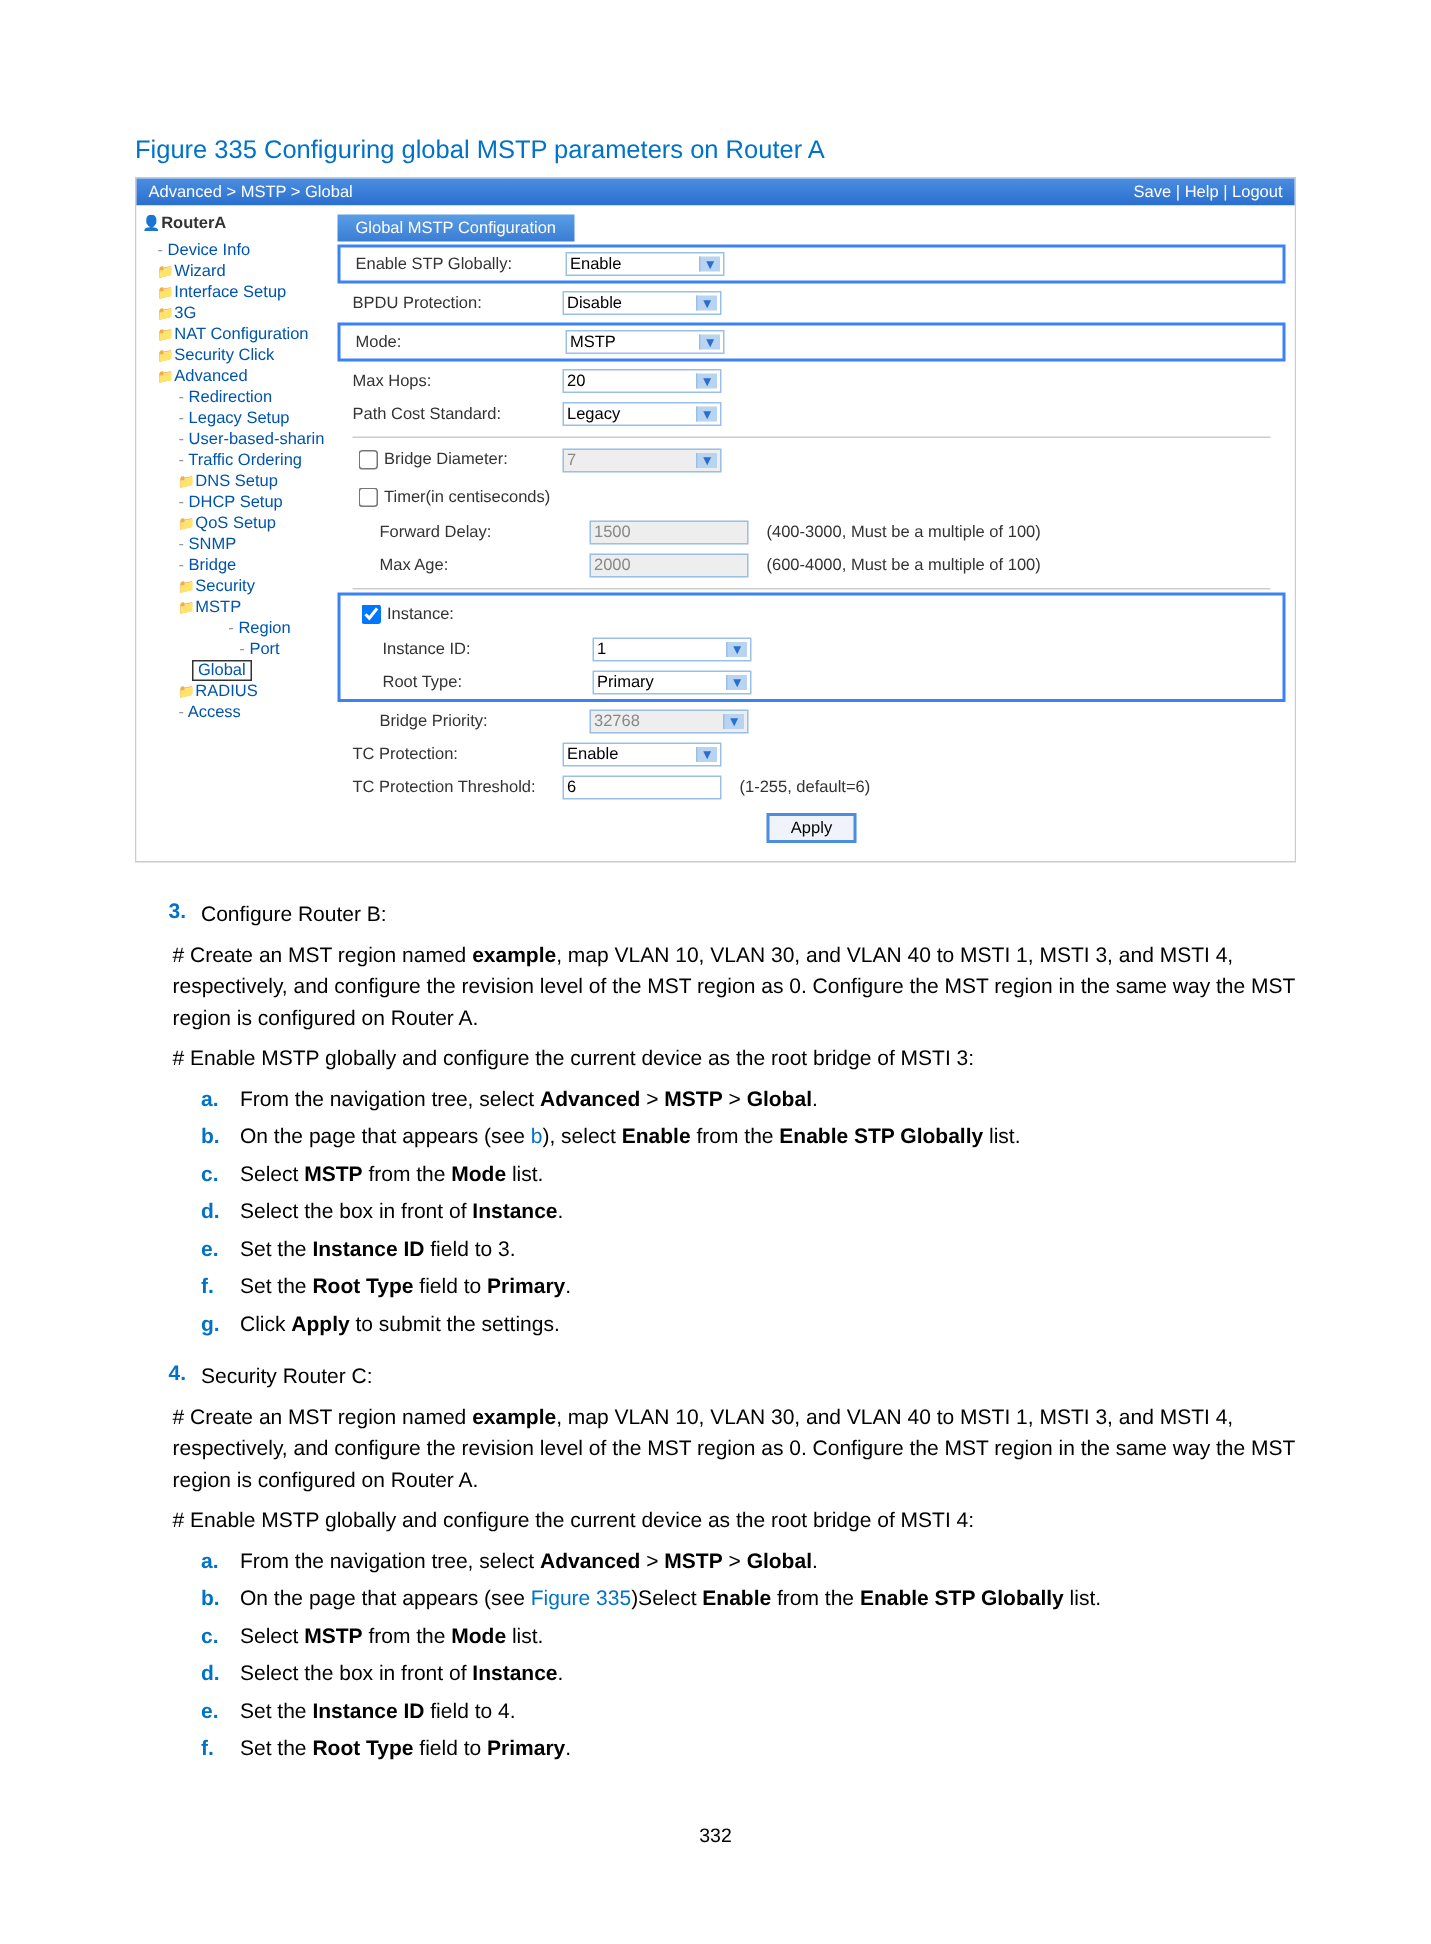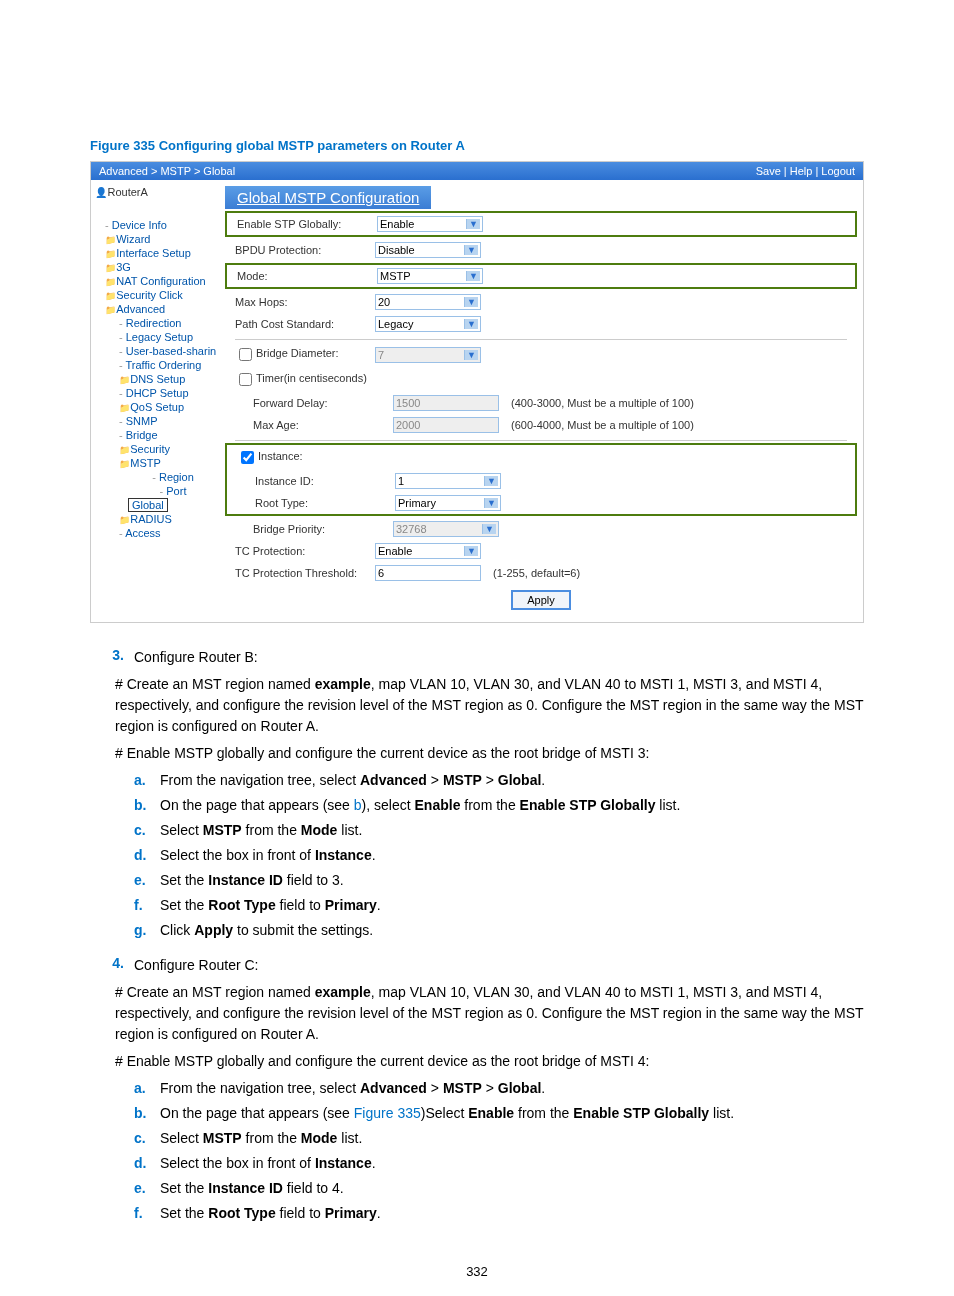--- a/index.html
+++ b/index.html
@@ -10,24 +10,23 @@
   color: #000;
 }
 .page {
   width: 954px;
   margin: 0 auto;
   padding: 90px 90px 60px 90px;
   box-sizing: border-box;
 }
 .fig-caption {
   color: #0073c8;
-  font-weight: bold;
-  font-size: 13px;
+  font-weight: normal;
+  font-size: 17px;
   margin-bottom: 8px;
-  margin-top: 48px;
 }
 .screenshot {
   border: 1px solid #ccc;
   margin-bottom: 24px;
   font-size: 11px;
 }
 .breadcrumb-bar {
   background: linear-gradient(#4a8de0, #2a6fcf);
   color: #fff;
   padding: 3px 8px;
@@ -38,23 +37,23 @@
 .shot-body {
   display: flex;
 }
 .nav-tree {
   width: 120px;
   padding: 6px 4px;
   background: #fff;
   color: #0055aa;
 }
 .nav-root {
-  font-weight: normal;
+  font-weight: bold;
   color: #333;
-  margin-bottom: 20px;
+  margin-bottom: 5px;
 }
 .nav-root::before {
   content: "\1F464 ";
   font-size: 10px;
 }
 .nav-tree .item {
   padding: 1px 0 1px 10px;
   white-space: nowrap;
   position: relative;
 }
@@ -77,22 +76,21 @@
 .form-area {
   flex: 1;
   padding: 6px;
   background: #fff;
 }
 .tab-header {
   background: linear-gradient(#5a9de6, #3b7dd4);
   color: #fff;
   display: inline-block;
   padding: 3px 12px;
-  font-size: 15px;
-  text-decoration: underline;
+  font-size: 11px;
 }
 .form-row {
   display: flex;
   align-items: center;
   padding: 3px 0;
 }
 .form-row label {
   width: 140px;
   padding-left: 10px;
   color: #333;
@@ -118,21 +116,21 @@
 }
 .form-row .hint {
   margin-left: 12px;
   color: #333;
 }
 .sec-divider {
   border-top: 1px solid #ccc;
   margin: 4px 10px 2px 10px;
 }
 .highlight {
-  border: 2px solid #4d7c0f;
+  border: 2px solid #3b82f6;
   margin: 2px 0;
 }
 .apply-row {
   text-align: center;
   padding: 6px;
 }
 .apply-row button {
   border: 2px solid #4b8de0;
   padding: 2px 14px;
   font-size: 11px;
@@ -372,21 +370,21 @@
     <div class="letter">f.</div>
     <div><span>Set the </span><b class="strong">Root Type</b><span> field to </span><b class="strong">Primary</b><span>.</span></div>
   </div>
   <div class="sub-item">
     <div class="letter">g.</div>
     <div><span>Click </span><b class="strong">Apply</b><span> to submit the settings.</span></div>
   </div>
 
   <div class="num-item">
     <div class="num">4.</div>
-    <div class="txt">Configure Router C:</div>
+    <div class="txt">Security Router C:</div>
   </div>
   <div class="para">
     <span># Create an MST region named </span><b class="strong">example</b><span>, map VLAN 10, VLAN 30, and VLAN 40 to MSTI 1, MSTI 3, and MSTI 4, respectively, and configure the revision level of the MST region as 0. Configure the MST region in the same way the MST region is configured on Router A.</span>
   </div>
   <div class="para"># Enable MSTP globally and configure the current device as the root bridge of MSTI 4:</div>
 
   <div class="sub-item">
     <div class="letter">a.</div>
     <div><span>From the navigation tree, select </span><b class="strong">Advanced</b><span> &gt; </span><b class="strong">MSTP</b><span> &gt; </span><b class="strong">Global</b><span>.</span></div>
   </div>

